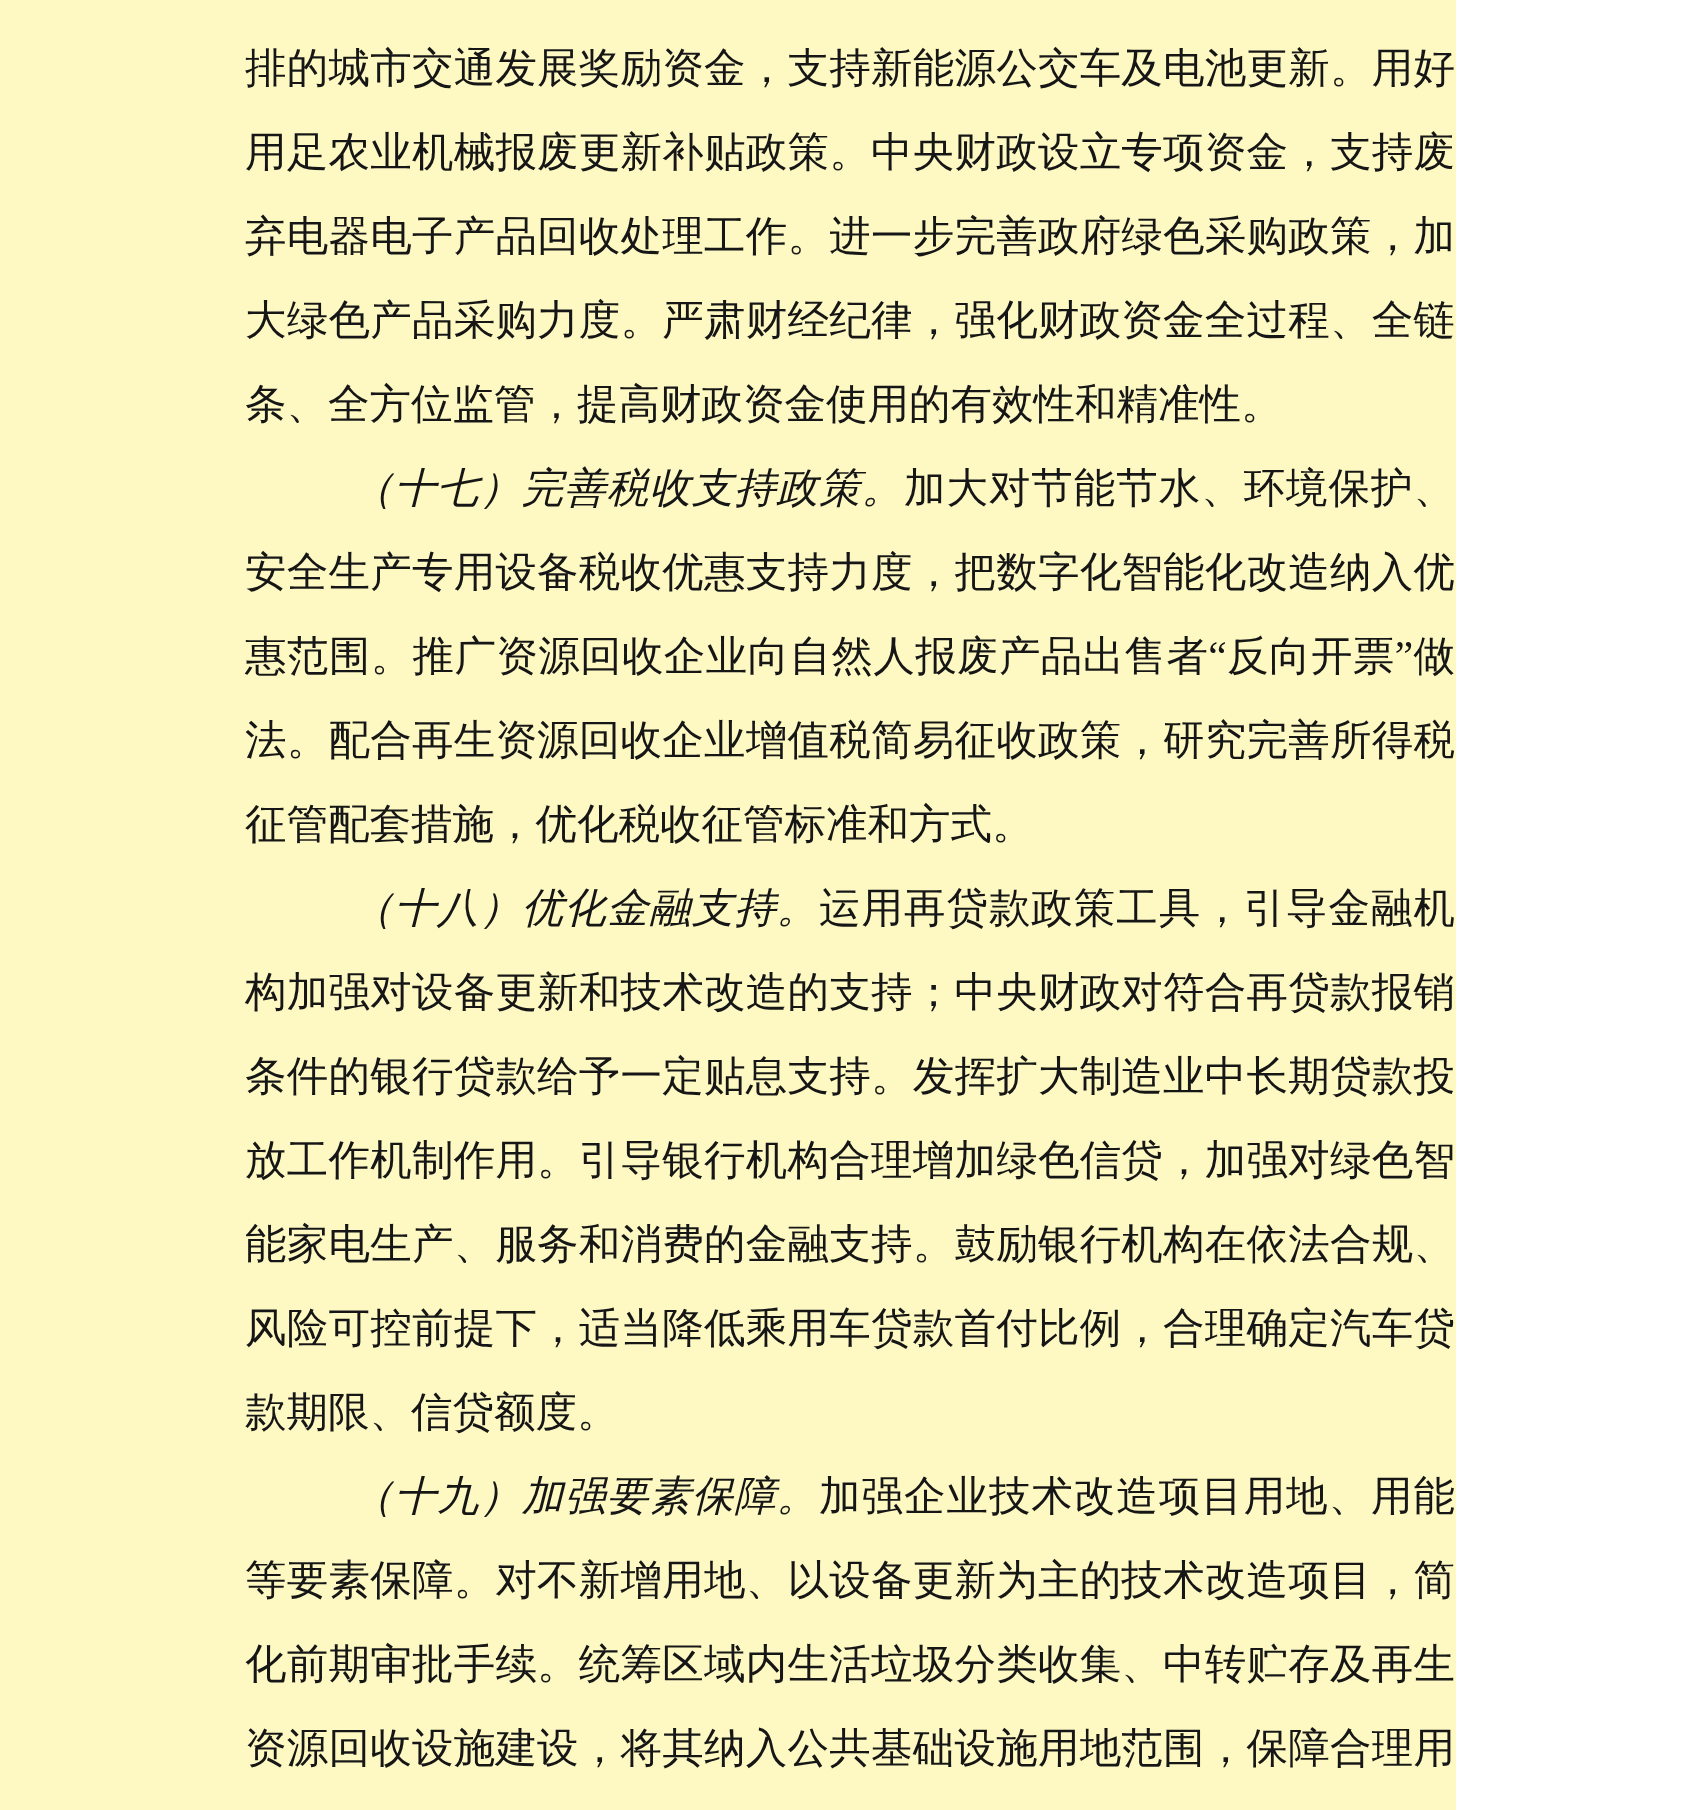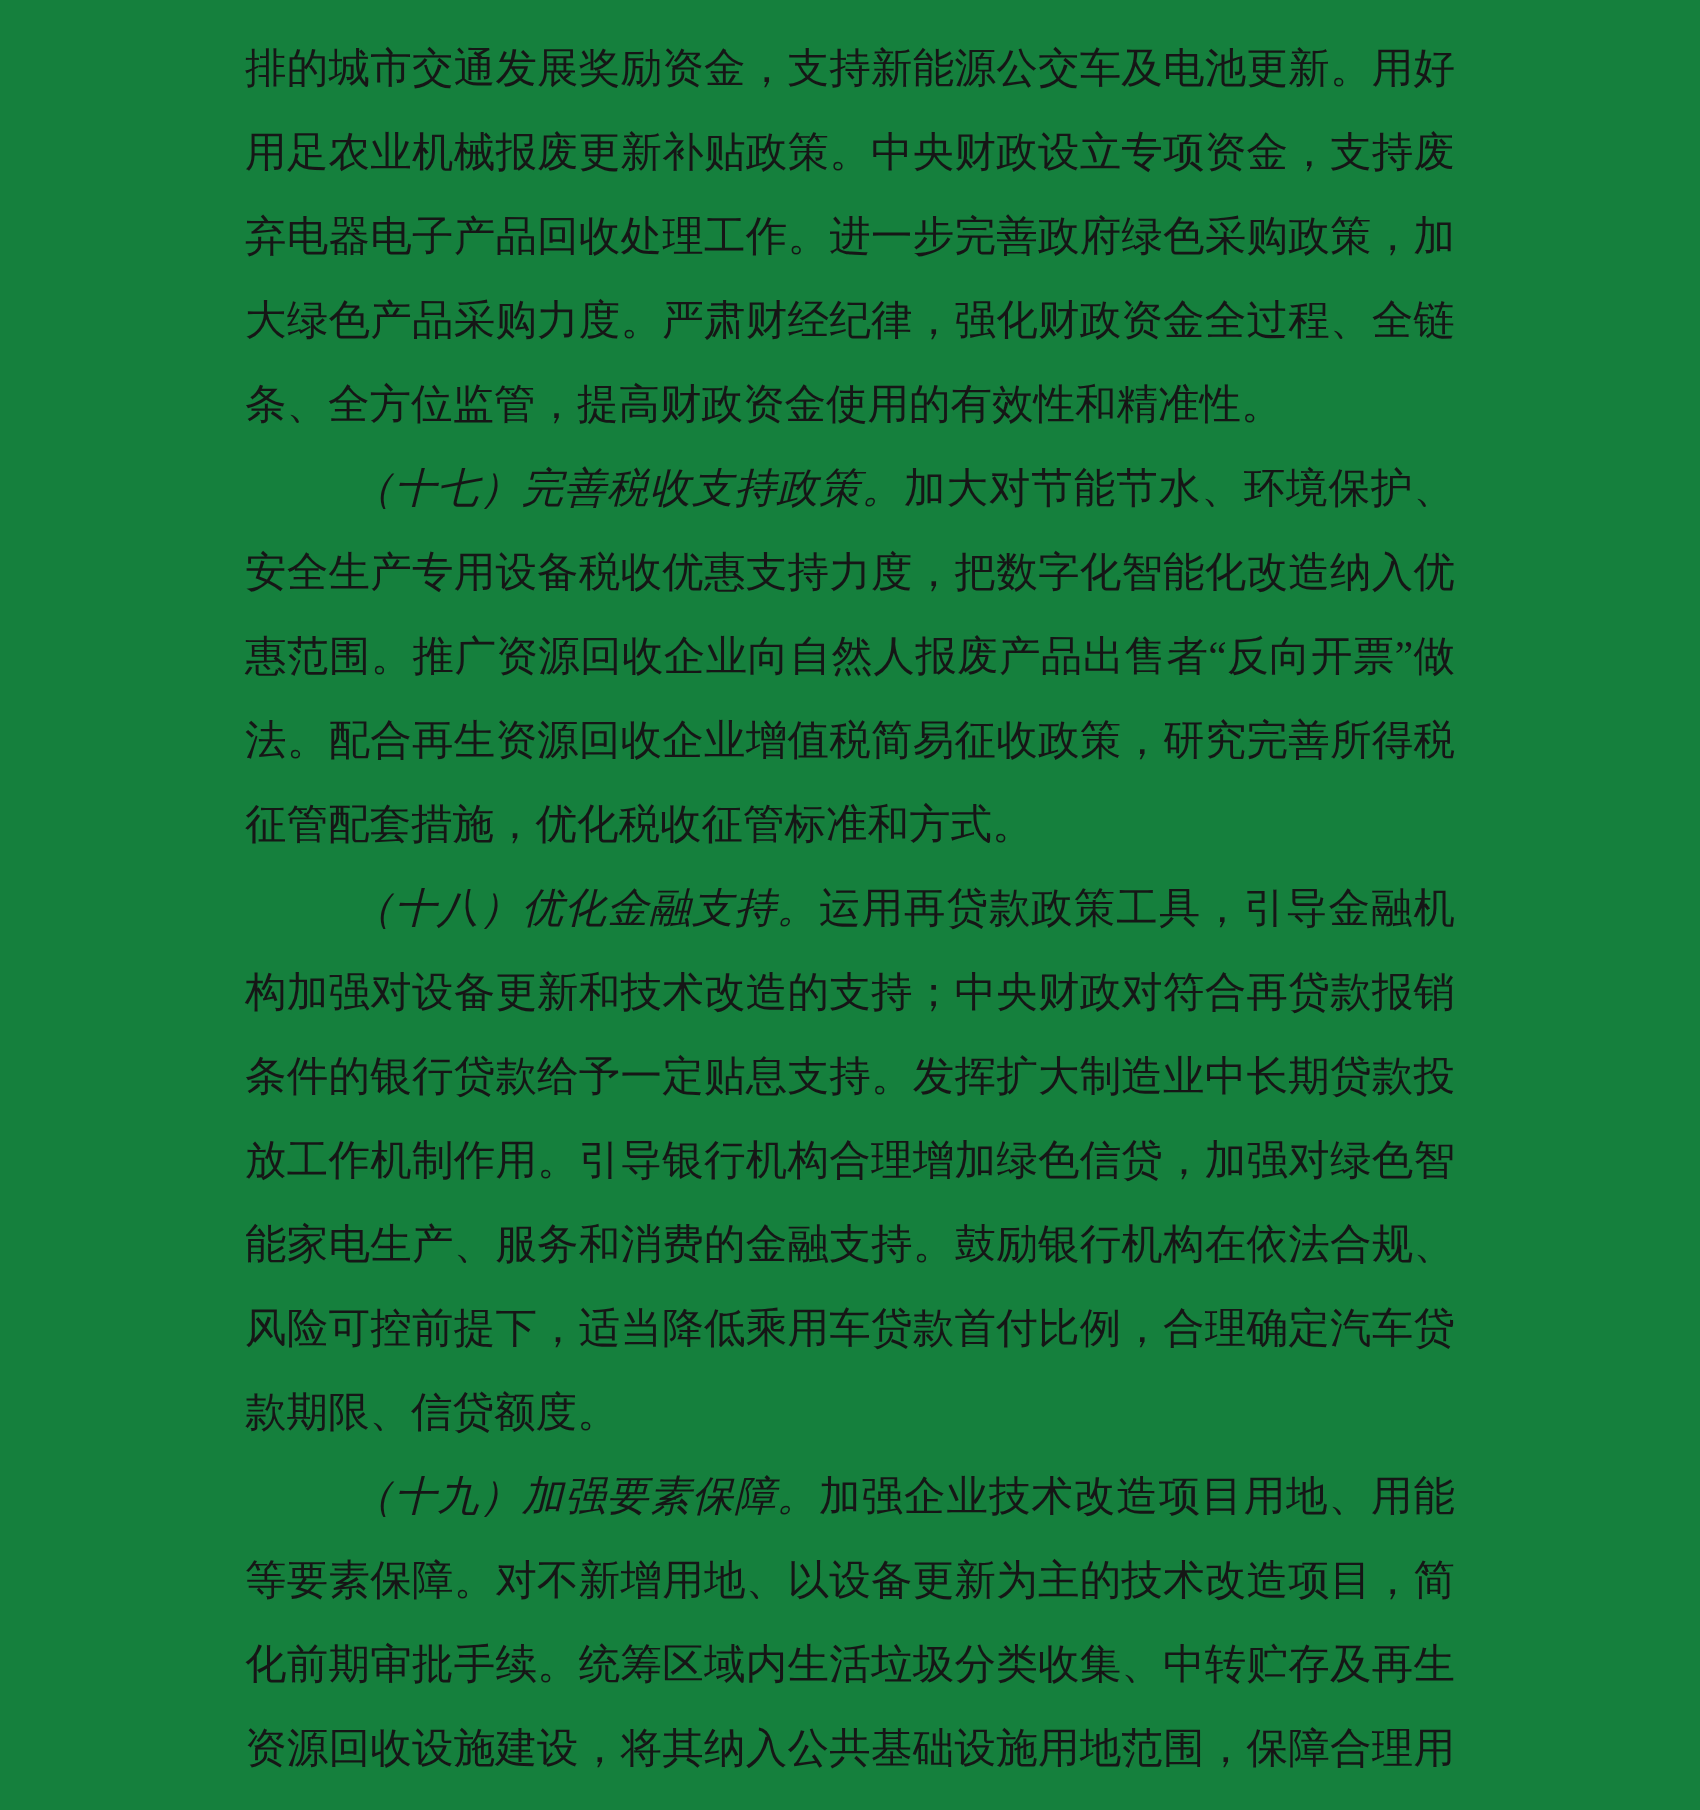--- a/index.html
+++ b/index.html
@@ -2,24 +2,24 @@
 <html lang="zh"><head>
 <meta charset="utf-8">
 <style>
   html, body {
     margin: 0;
     padding: 0;
     background: #ffffff;
   }
   .page {
     position: relative;
-    width: 1700px;
+    width: 1456px;
     height: 1810px;
     box-sizing: border-box;
-    background: #15803d;
+    background: #fef9c3;
     overflow: hidden;
     padding: 26px 245px 0 245px;
   }
   .doc-body p {
     margin: 0;
     padding: 0;
     width: 1210px;
     font-family: "Liberation Serif", "DejaVu Serif", serif;
     font-size: 41.5px;
     line-height: 84px;

